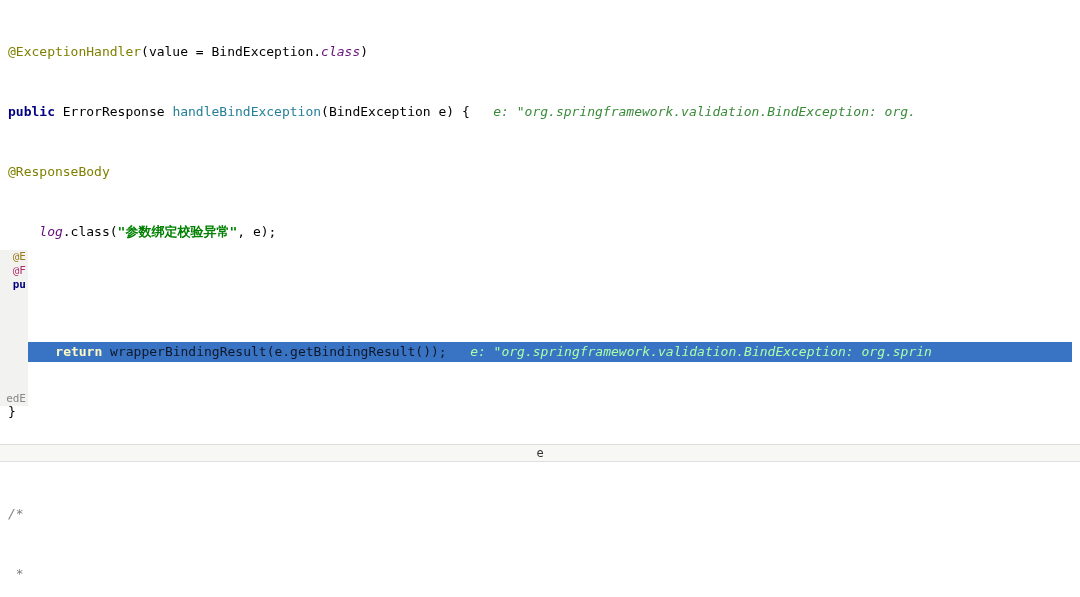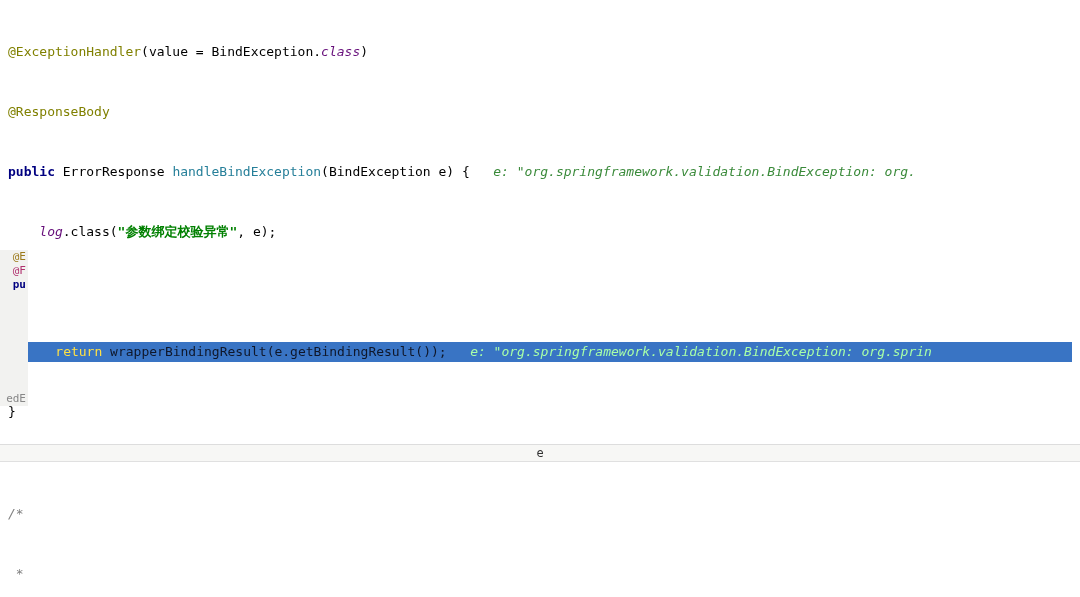--- a/index.html
+++ b/index.html
@@ -30,21 +30,21 @@
     .green-ital { color: #3a8a3a; font-style: italic; }
     .dark { color: #000; }
     .field-dark { color: #660e7a; font-style: italic; }
     .highlight-line {
       background: #3974c4;
       color: #fff;
       display: block;
       padding-left: 16px;
     }
     .highlight-line .green-ital { color: #a8ffa8; }
-    .highlight-line .keyword { color: #fde047; font-weight: normal; }
+    .highlight-line .keyword { color: #fef9c3; font-weight: bold; }
     .highlight-line .dark { color: #0f172a; }
     .tooltip-e {
       text-align: center;
       background: #f7f7f5;
       border-bottom: 1px solid #e0e0e0;
       padding: 1px 0;
       font-size: 12px;
       color: #333;
       border-top: 1px solid #ddd;
     }
@@ -62,22 +62,22 @@
     }
     .mark1 { color: #9c7a1a; }
     .mark2 { color: #b0316e; }
     .mark3 { color: #000080; font-weight: bold;}
   </style>
 </head>
 <body>
 
 <div class="code-area">
   <span class="line"><span class="annotation">@ExceptionHandler</span><span class="dark">(value = BindException.</span><span class="field-dark">class</span><span class="dark">)</span></span>
+  <span class="line"><span class="keyword">public</span><span class="dark"> ErrorResponse </span><span class="method-decl">handleBindException</span><span class="dark">(BindException e) {   </span><span class="green-ital">e: "org.springframework.validation.BindException: org.</span></span>
   <span class="line"><span class="annotation">@ResponseBody</span></span>
-  <span class="line"><span class="keyword">public</span><span class="dark"> ErrorResponse </span><span class="method-decl">handleBindException</span><span class="dark">(BindException e) {   </span><span class="green-ital">e: "org.springframework.validation.BindException: org.</span></span>
   <span class="line"><span>    </span><span class="field-dark">log</span><span class="dark">.class(</span><span class="string">"参数绑定校验异常"</span><span class="dark">, e);</span></span>
   <span class="line">&nbsp;</span>
   <span class="highlight-line"><span>    </span><span class="keyword">return</span><span class="dark"> wrapperBindingResult(e.getBindingResult());   </span><span class="green-ital">e: "org.springframework.validation.BindException: org.sprin</span></span>
   <span class="line dark">}</span>
 </div>
 
 <div class="tooltip-e">e</div>
 
 <div class="code-area" style="position:relative;">
   <span class="line comment">/*</span>

